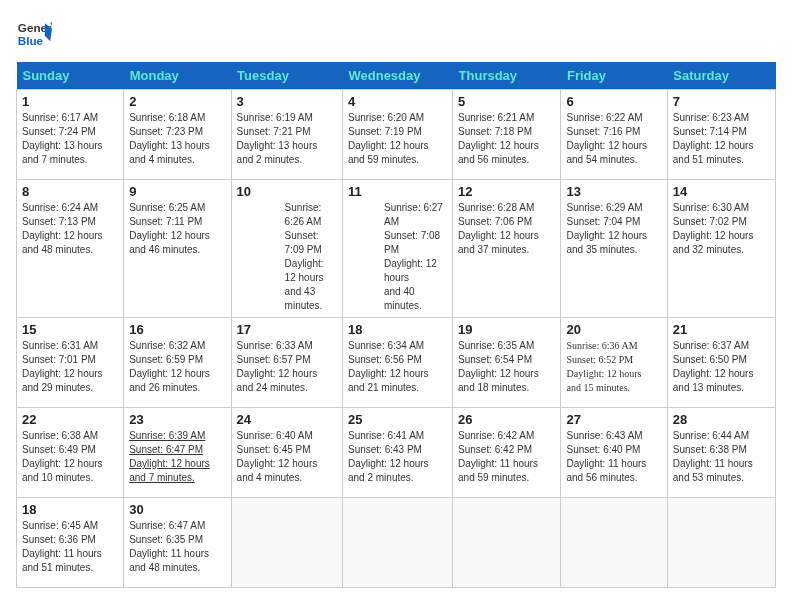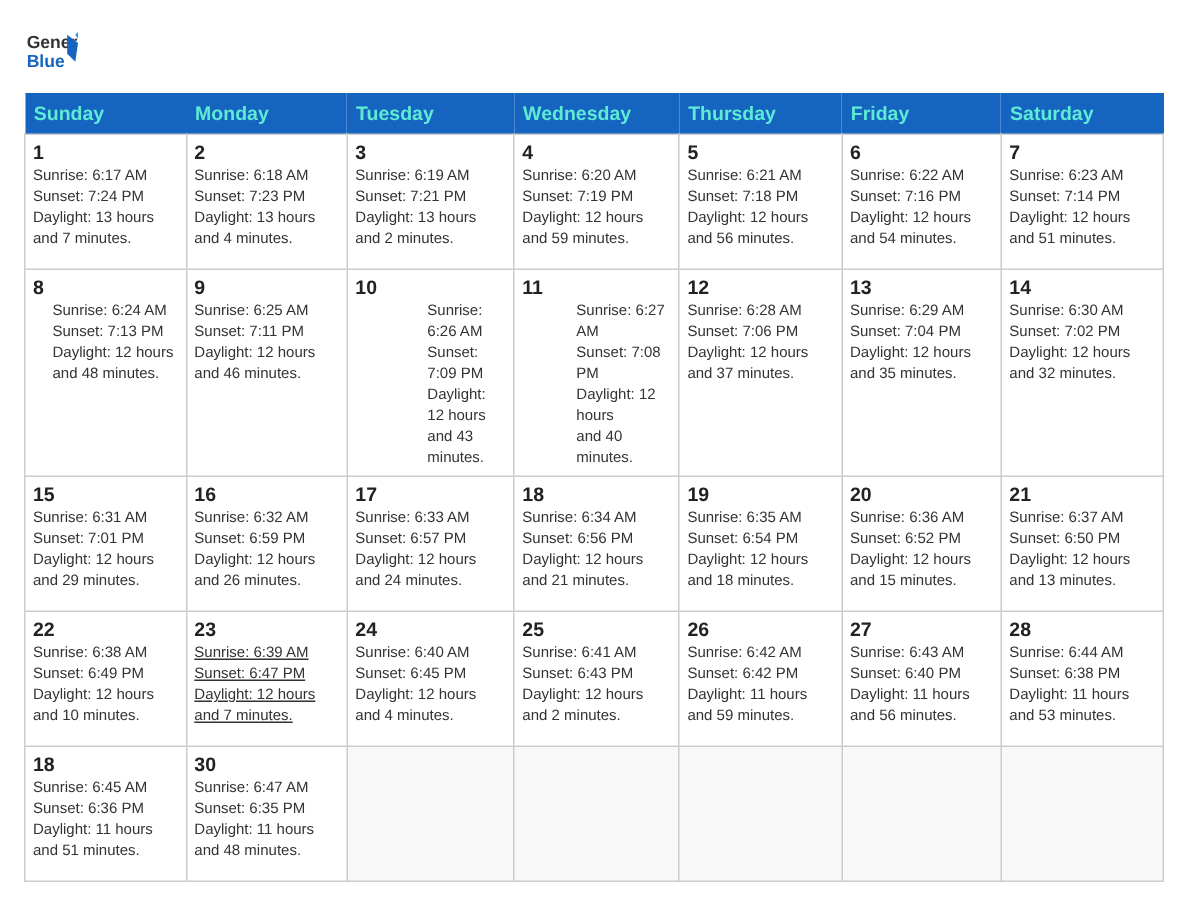--- a/index.html
+++ b/index.html
@@ -151,21 +151,21 @@
           <span class="day-number">7</span>
           <div class="day-info" style="white-space: pre-line;">Sunrise: 6:23 AM
 Sunset: 7:14 PM
 Daylight: 12 hours
 and 51 minutes.</div>
         </td>
       </tr>
       <tr>
         <td>
           <span class="day-number">8</span>
-          <div class="day-info" style="white-space: pre-line; margin-left: 13px;">Sunrise: 6:24 AM
+          <div class="day-info" style="white-space: pre-line;">Sunrise: 6:24 AM
 Sunset: 7:13 PM
 Daylight: 12 hours
 and 48 minutes.</div>
         </td>
         <td>
           <span class="day-number">9</span>
           <div class="day-info" style="white-space: pre-line;">Sunrise: 6:25 AM
 Sunset: 7:11 PM
 Daylight: 12 hours
 and 46 minutes.</div>
@@ -237,21 +237,21 @@
         </td>
         <td>
           <span class="day-number">19</span>
           <div class="day-info" style="white-space: pre-line;">Sunrise: 6:35 AM
 Sunset: 6:54 PM
 Daylight: 12 hours
 and 18 minutes.</div>
         </td>
         <td>
           <span class="day-number">20</span>
-          <div class="day-info" style="white-space: pre-line;">Sunrise: 6:36 AM
+          <div class="day-info" style="white-space: pre-line; font-family: Liberation Serif, serif;">Sunrise: 6:36 AM
 Sunset: 6:52 PM
 Daylight: 12 hours
 and 15 minutes.</div>
         </td>
         <td>
           <span class="day-number">21</span>
           <div class="day-info" style="white-space: pre-line;">Sunrise: 6:37 AM
 Sunset: 6:50 PM
 Daylight: 12 hours
 and 13 minutes.</div>

